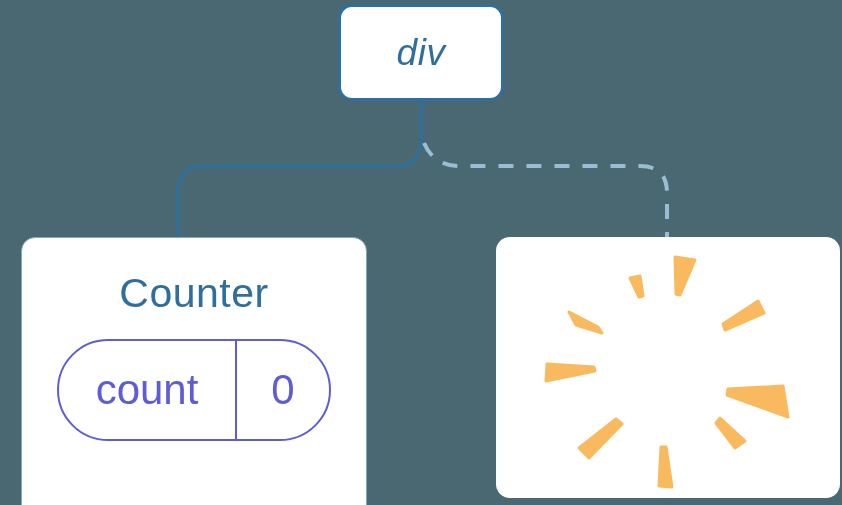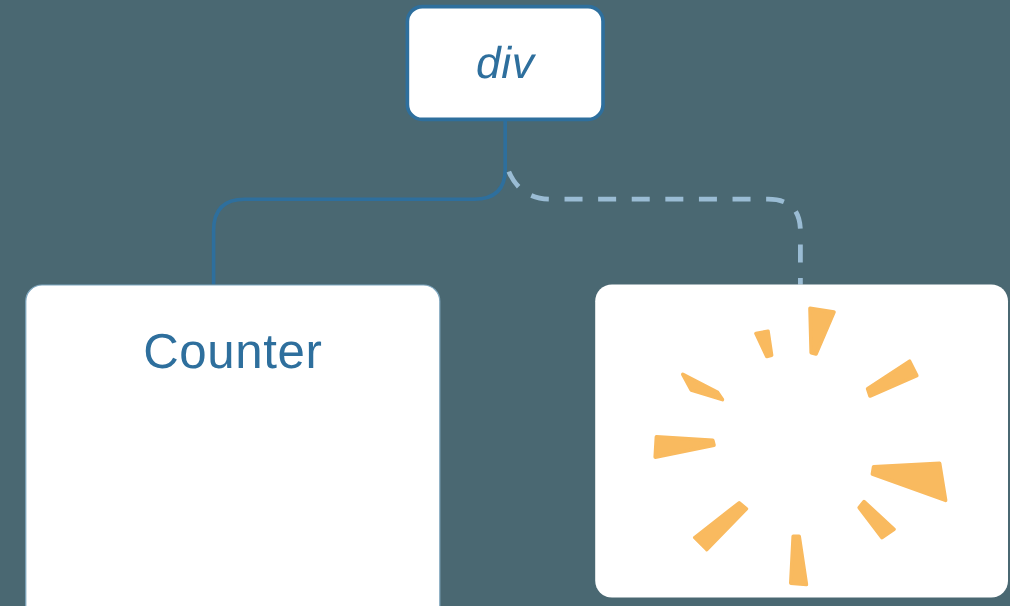--- a/index.html
+++ b/index.html
@@ -66,20 +66,24 @@
     <path class="edge-solid" d="M421 100 V141 Q421 166 395 166 H204 Q178 166 178 192 V237"></path>
     <path class="edge-dashed" d="M424 143 Q434 166 459 166 H640 Q667 166 667 193 V237"></path>
   </svg>
 
   <div class="card div-card">
     <span class="div-label">div</span>
   </div>
 
   <div class="card counter-card">
     <div class="counter-title">Counter</div>
+    <div class="state-pill">
+      <div class="pill-key">count</div>
+      <div class="pill-value">0</div>
+    </div>
   </div>
 
   <div class="card poof-card">
     <svg class="poof" viewBox="0 0 344 261" xmlns="http://www.w3.org/2000/svg">
       <polygon points="179,20 199,23 184,58 180,57"></polygon>
       <polygon points="134,41 144,39 147,59 143,60"></polygon>
       <polygon points="73,75 80,88 106,96 102,90"></polygon>
       <polygon points="262,64 268,76 229,93 227,87"></polygon>
       <polygon points="51,127 50,144 99,134 98,130"></polygon>
       <polygon points="287,149 292,180 231,158 232,152"></polygon>

